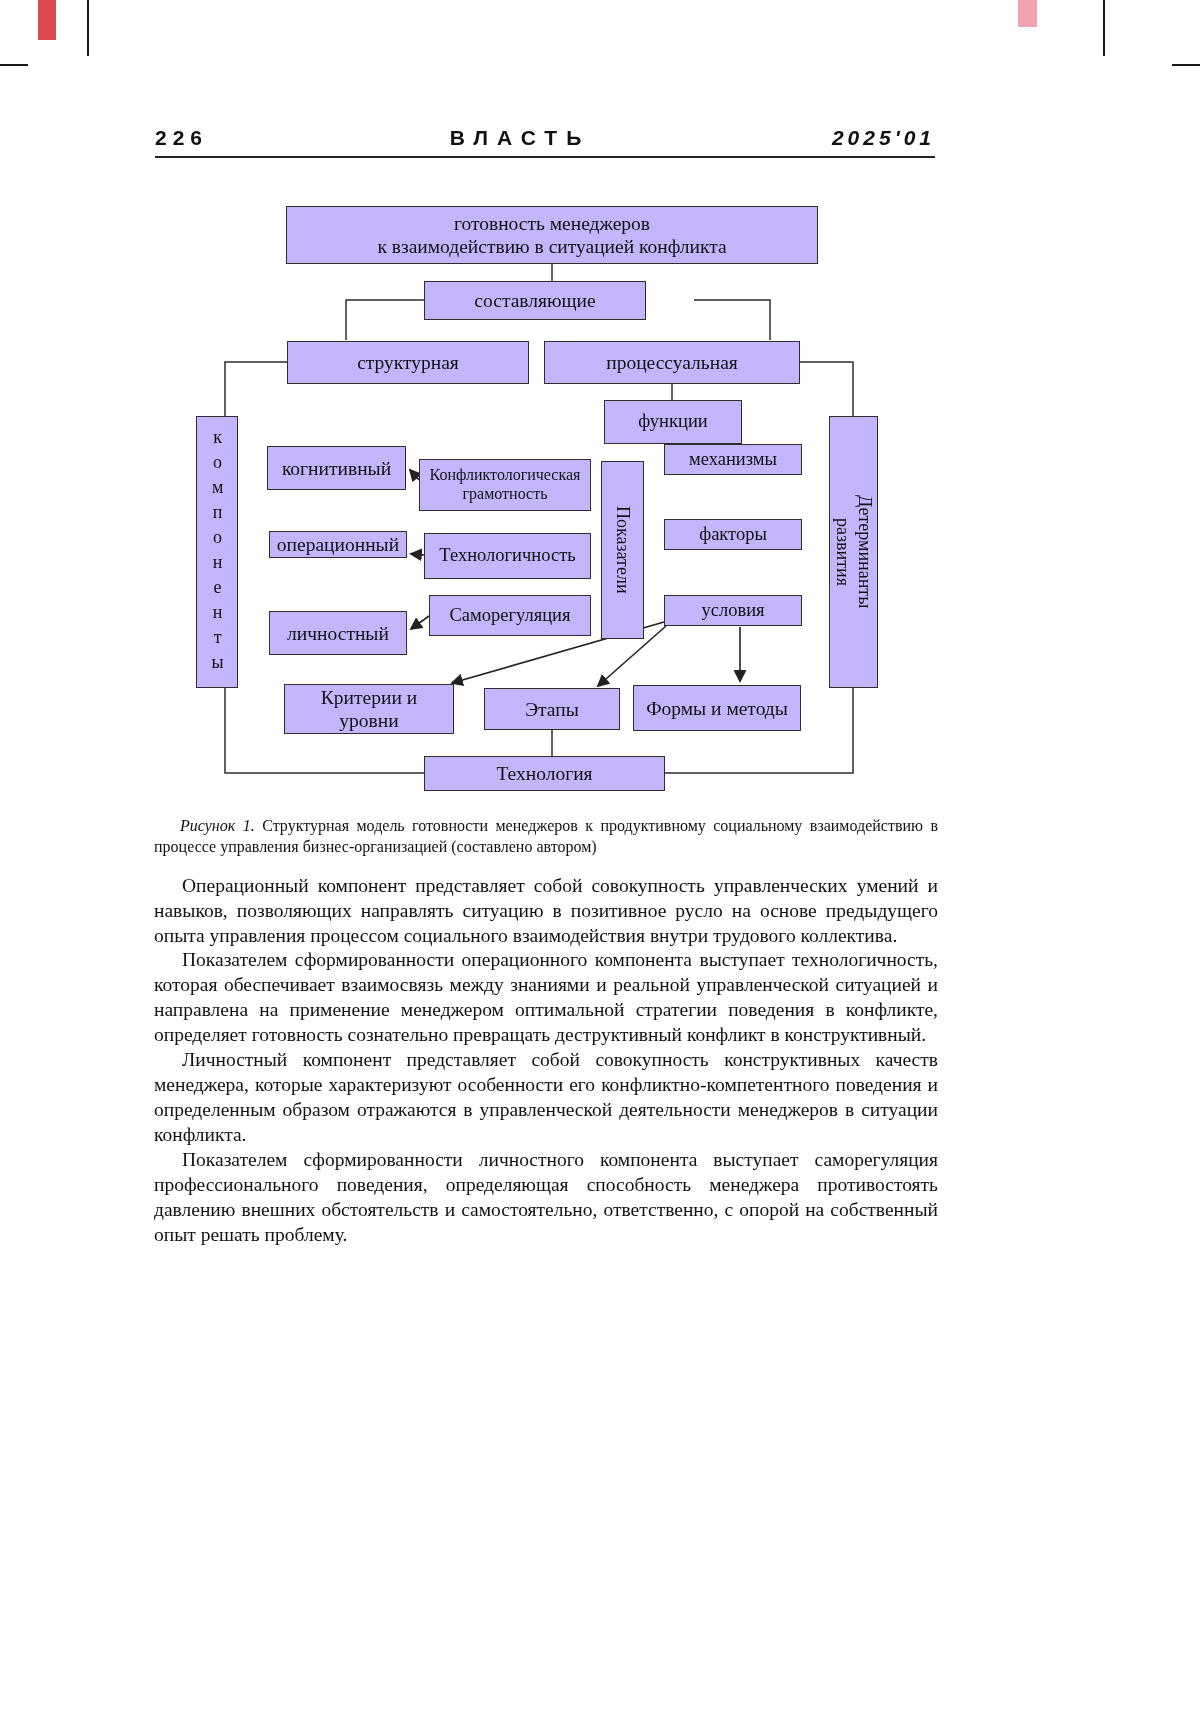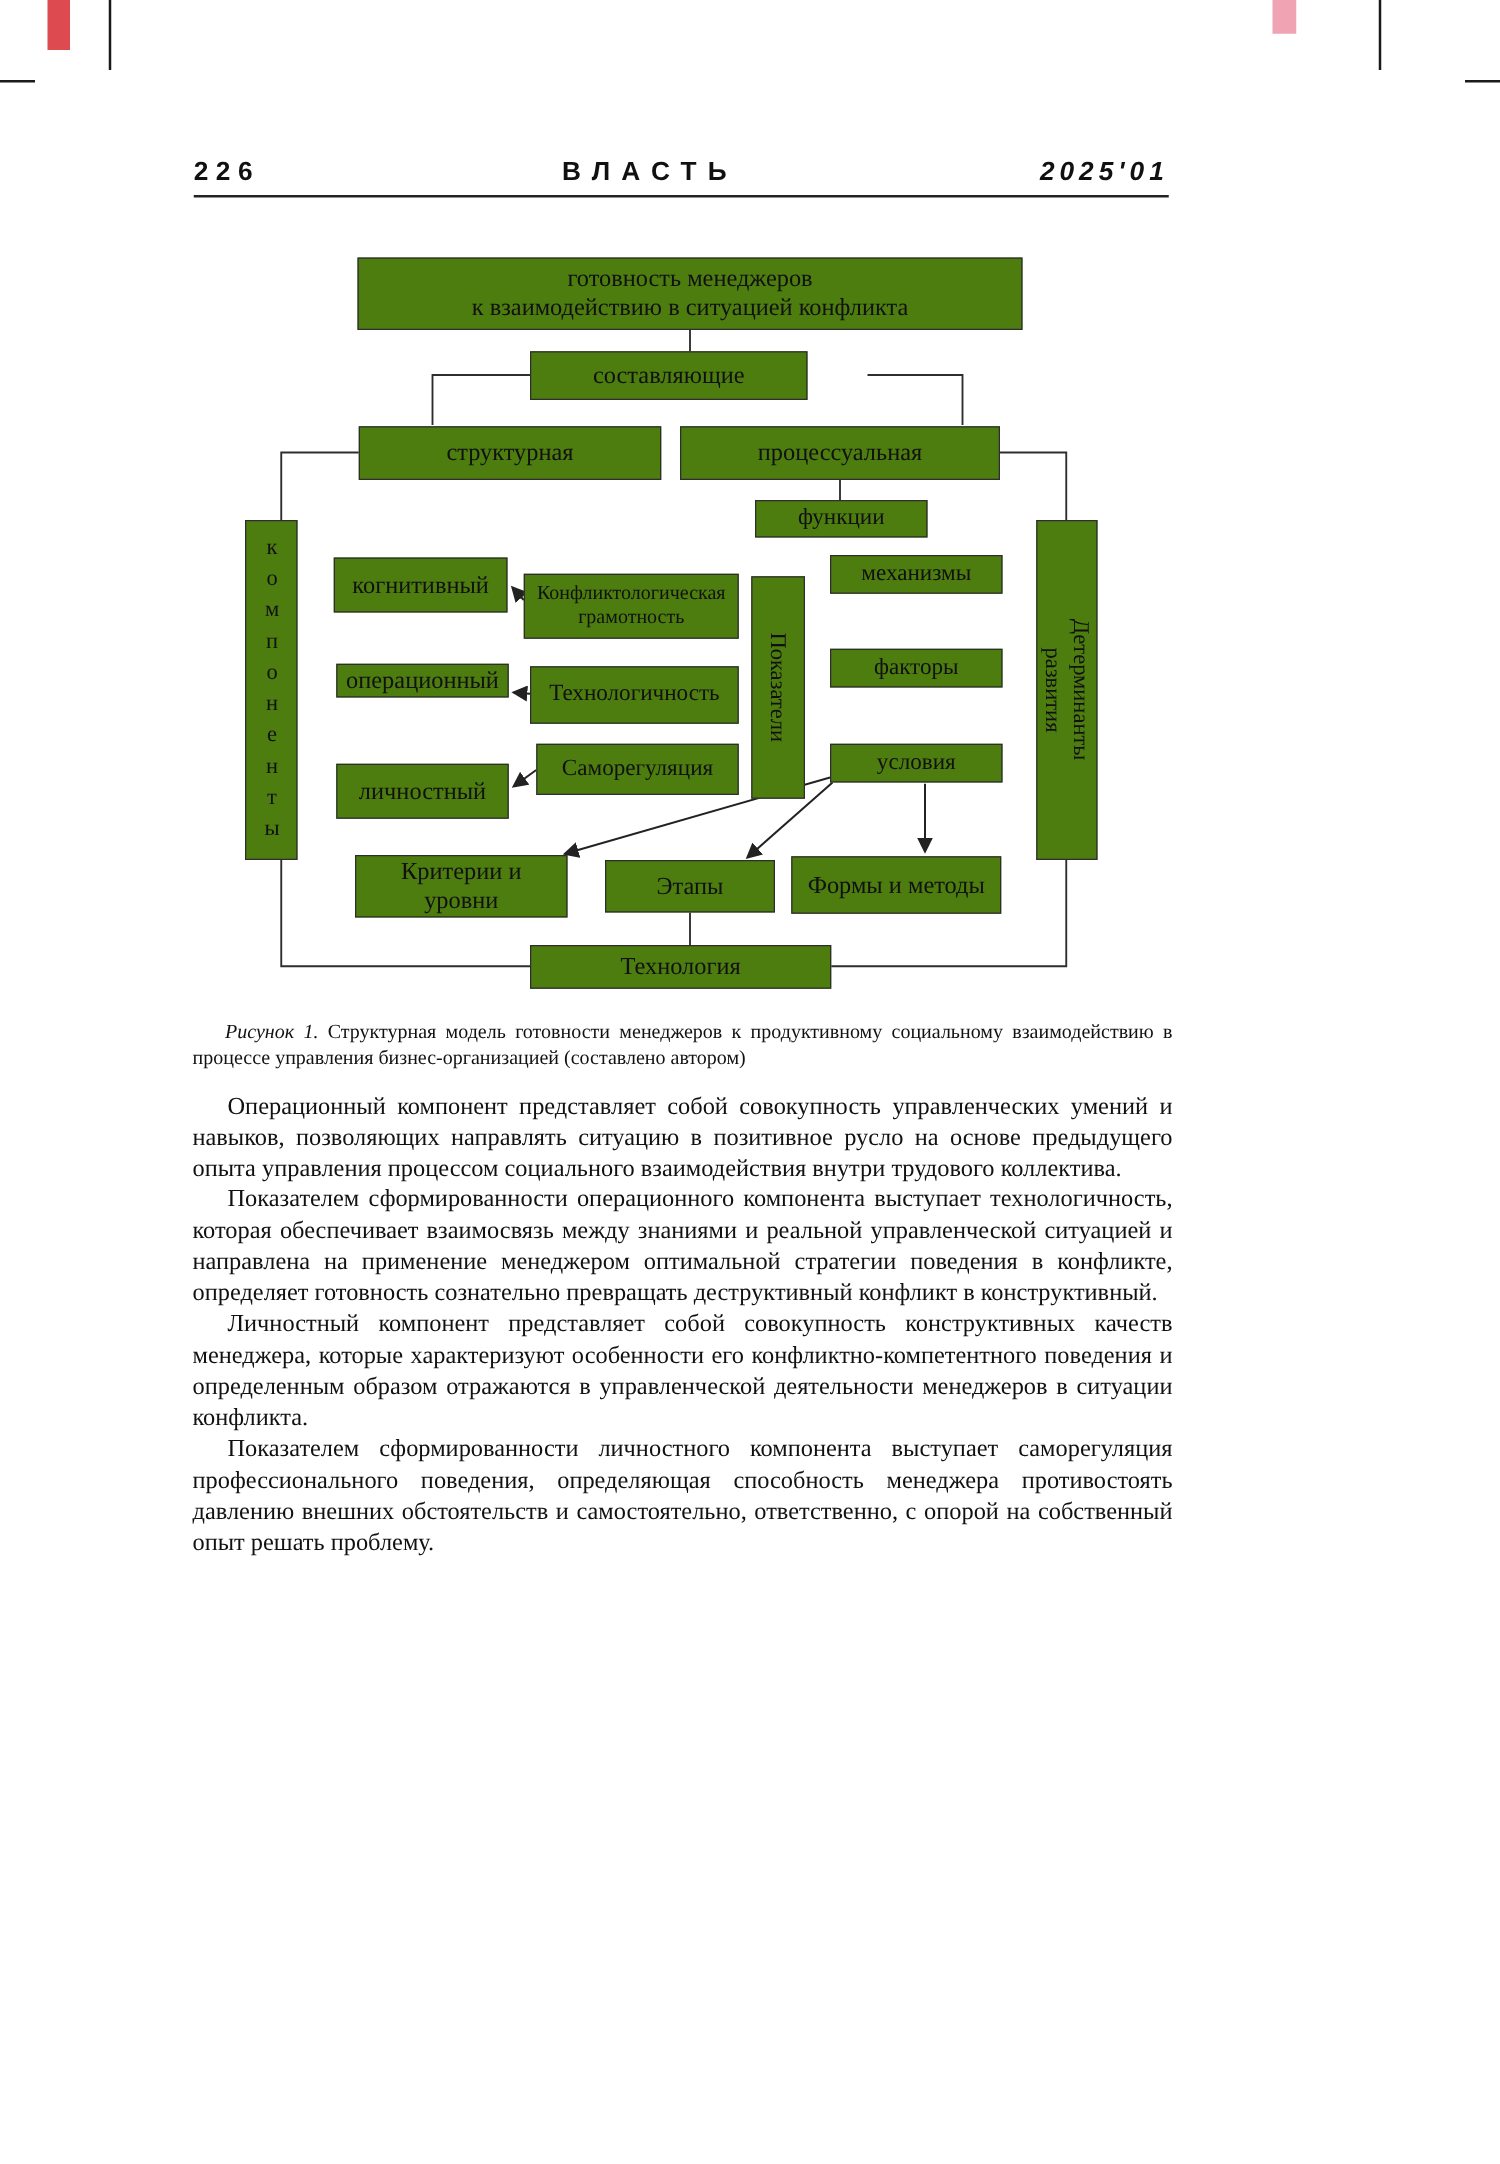--- a/index.html
+++ b/index.html
@@ -37,21 +37,21 @@
   .header-rule {
     position: absolute; left: 155px; top: 156px; width: 780px;
     height: 0; border-top: 2px solid #222;
   }
 
   
   .diagram { position: absolute; inset: 0; }
   .diagram svg { position: absolute; inset: 0; z-index: 1; }
   .node {
     position: absolute; z-index: 2;
-    background: #4d7c0f; border: 1px solid #2e2e2e;
+    background: #c4b5fd; border: 1px solid #2e2e2e;
     display: flex; flex-direction: column;
     justify-content: center; align-items: center;
     text-align: center;
     font-size: 19.5px; line-height: 1.18;
     padding: 2px;
   }
   .node.small { font-size: 18.5px; }
   .node.tiny  { font-size: 16px; }
   .v-upright {
     writing-mode: vertical-rl; text-orientation: upright;
@@ -121,21 +121,21 @@
       <span>готовность менеджеров</span>
       <span>к взаимодействию в ситуацией конфликта</span>
     </div>
 
     <div class="node" style="left:424px;top:281px;width:222px;height:39px">составляющие</div>
 
     <div class="node" style="left:287px;top:341px;width:242px;height:43px">структурная</div>
 
     <div class="node" style="left:544px;top:341px;width:256px;height:43px">процессуальная</div>
 
-    <div class="node small" style="left:604px;top:400px;width:138px;height:30px">функции</div>
+    <div class="node small" style="left:604px;top:400px;width:138px;height:44px">функции</div>
 
     <div class="node" style="left:196px;top:416px;width:42px;height:272px">
       <span class="v-upright">компоненты</span>
     </div>
 
     <div class="node" style="left:267px;top:446px;width:139px;height:44px">когнитивный</div>
 
     <div class="node tiny" style="left:419px;top:459px;width:172px;height:52px">
       <span>Конфликтологическая</span>
       <span>грамотность</span>

